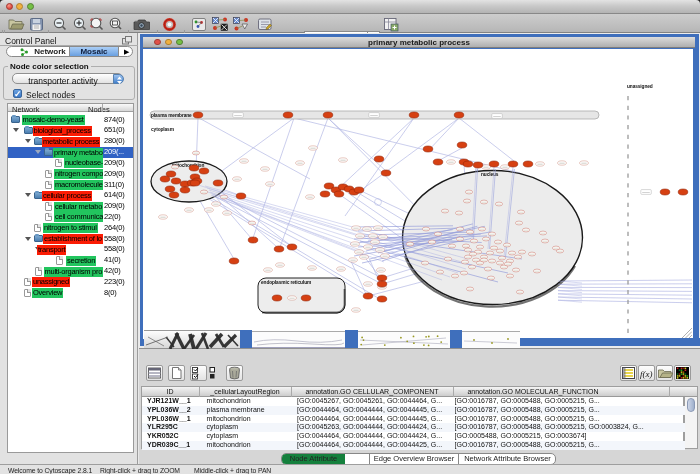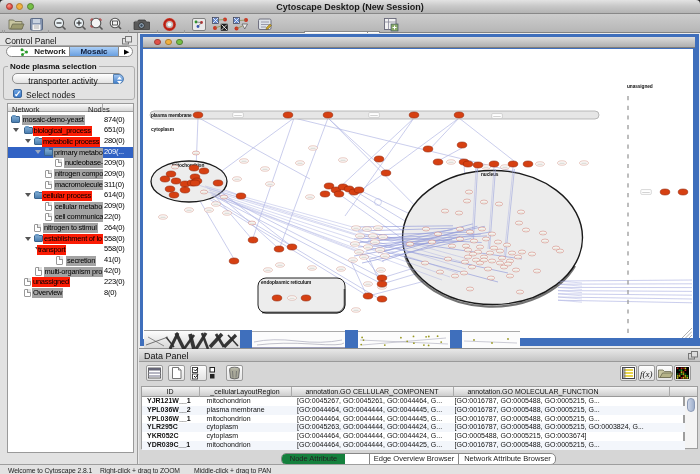--- a/index.html
+++ b/index.html
@@ -31,21 +31,21 @@
 #checklbl{left:26px;top:56.5px;font-size:8.5px;color:#111}
 #treewrap{left:7px;top:70px;width:127px;height:350px;background:#fff;border:1px solid #9a9a9a}
 #treehead{left:0;top:0;width:125px;height:8px;background:linear-gradient(#fafafa,#d6d6d6);border-bottom:1px solid #a0a0a0}
 #treehead .h1{position:absolute;left:4px;top:0.5px;font-size:7.5px;color:#222}
 #treehead .h2{position:absolute;left:80px;top:0.5px;font-size:7.5px;color:#222}
 #treehead .vline{position:absolute;left:94px;top:0;width:1px;height:8px;background:#a8a8a8}
 .trow{position:absolute;left:0;width:125px;height:10.82px;font-size:7.5px;line-height:10.5px;white-space:nowrap}
 .trow .clip{position:absolute;left:0;top:0;width:95px;height:10.82px;overflow:hidden}
 .trow .lbl{position:absolute;top:0.5px;padding:0 1px;color:#000;height:10px;line-height:9.8px;letter-spacing:-0.25px}
 .trow .val{position:absolute;left:96px;top:0;color:#000;letter-spacing:-0.2px}
-.gbg{background:#a3a3a3}
+.gbg{background:#22c55e}
 .rbg{background:#fb1c04}
 .tri{position:absolute;top:3px;width:0;height:0;border-left:3px solid transparent;border-right:3px solid transparent;border-top:4px solid #555}
 .fold{position:absolute;top:1.5px;width:9px;height:7px;background:linear-gradient(#7ba7cf,#4a7eb0);border:1px solid #3a648e;border-radius:1px}
 .fold:before{content:"";position:absolute;left:0px;top:-2px;width:4px;height:2px;background:#6898c4;border-radius:1px 1px 0 0}
 .leaf{position:absolute;top:1px;width:7px;height:8.5px;background:#fff;border:1px solid #999;border-radius:1px}
 .leaf:before{content:"";position:absolute;right:-1px;top:-1px;width:3px;height:3px;background:#e2e2e2;border-left:1px solid #999;border-bottom:1px solid #999}
 
 #desktop{left:139px;top:33px;width:561px;height:315px;background:#ececec}
 #netwin{left:140px;top:33.5px;width:559px;height:312.5px;background:#3f6fbc;border-radius:0}
 #nettitle{left:3px;top:3px;width:552px;height:11px;background:linear-gradient(#dcdcdc,#aeaeae);border-bottom:1px solid #7d7d7d}
@@ -68,21 +68,20 @@
 
 #statusbar{left:0;top:464px;width:700px;height:10px;background:#e2e2e2;border-top:1px solid #9e9e9e}
 #statusbar span{position:absolute;top:2px;font-size:6.8px;color:#222;letter-spacing:-0.1px}
 </style></head>
 <body>
 <div class="abs" style="left:0;top:0;width:700px;height:5px;background:#222"></div>
 <div class="abs" id="titlebar">
   <div class="tl" style="left:6px;background:radial-gradient(circle at 35% 30%,#ff9a8a,#e4504040 60%,#c03830);border:0.5px solid #a04038;background-color:#e05048"></div>
   <div class="tl" style="left:16px;background-color:#f0b03f;border:0.5px solid #b08030"></div>
   <div class="tl" style="left:26.5px;background-color:#75c045;border:0.5px solid #558035"></div>
-  <div class="abs" id="ttext">Cytoscape Desktop (New Session)</div>
 </div>
 <div class="abs" id="toolbar">
   <div class="tsep" style="left:2px"></div>
     <div class="tsep" style="left:4px"></div>
   <div class="tsep" style="left:48px"></div>
   <div class="tsep" style="left:128px"></div>
   <div class="tsep" style="left:157px"></div>
   <div class="tsep" style="left:184px"></div>
   <span class="abs" id="searchlbl">Search:</span>
   <div class="abs" id="searchbox"></div>
@@ -173,21 +172,21 @@
         <circle cx="2" cy="1.8" r="1.5" fill="#2a9a2a"></circle>
         <circle cx="6.5" cy="4" r="1.5" fill="#2a9a2a"></circle>
         <circle cx="2.5" cy="6.5" r="1.5" fill="#2a9a2a"></circle>
         <path d="M2 1.8 L6.5 4 L2.5 6.5" stroke="#2a9a2a" stroke-width="0.6" fill="none"></path>
       </svg>
       <div class="abs" id="tabnet">Network</div>
     <div class="abs" id="tabmosaic">Mosaic</div>
     <div class="abs" id="tabarrow">▶</div>
   </div>
   <div class="abs" id="groupbox"></div>
-  <span class="abs" id="grouplbl">Node plasma selection</span>
+  <span class="abs" id="grouplbl">Node color selection</span>
   <div class="abs" id="combo">
       <span class="abs" id="combotext">transporter activity</span>
       <div class="abs" id="combobtn">
         <svg width="11" height="11" style="position:absolute;left:0;top:0">
           <path d="M5.5 1.5 L8 4.5 L3 4.5 Z" fill="#fff"></path>
           <path d="M5.5 9 L8 6 L3 6 Z" fill="#fff"></path>
         </svg>
       </div>
     </div>
   <div class="abs" id="checkbox">✓</div>
@@ -327,20 +326,21 @@
       </div>
     </div>
   </div>
 
 <div class="abs" id="desktop"></div>
 <div class="abs" id="netwin">
   <div class="abs" id="nettitle">
     <div class="tl" style="left:11px;background:#e05048;border:0.5px solid #a04038"></div>
     <div class="tl" style="left:22px;background:#f0b03f;border:0.5px solid #b08030"></div>
     <div class="tl" style="left:33px;background:#75c045;border:0.5px solid #558035"></div>
+    <div class="abs" id="nettitletext">primary metabolic process</div>
   </div>
   <div class="abs" id="netcanvas">
       <svg class="abs" style="left:0;top:0" width="549" height="290" viewBox="143 48 549 290">
         <g stroke="#a6ace0" stroke-width="0.7" opacity="0.85">
           <line x1="212.0" y1="190.0" x2="380.0" y2="276.0"></line>
           <line x1="210.0" y1="193.0" x2="380.0" y2="282.0"></line>
           <line x1="208.0" y1="195.0" x2="378.0" y2="297.0"></line>
           <line x1="206.0" y1="196.0" x2="366.0" y2="294.0"></line>
           <line x1="198.0" y1="117.0" x2="196.0" y2="168.0"></line>
           <line x1="294.0" y1="117.0" x2="215.0" y2="175.0"></line>
@@ -788,27 +788,20 @@
     <div class="abs" style="left:306px;top:1px;width:12px;height:18px;background:#3f6fbc"></div>
     <div class="abs" style="left:318px;top:2px;width:58px;height:17px;background:#fcfcfc;border-top:1px solid #aaa"><svg width="58" height="16">
         <path d="M2 9 L55 11" stroke="#aab" stroke-width="0.6"></path>
         <circle cx="12" cy="8" r="0.9" fill="#999922"></circle>
         <circle cx="30" cy="11" r="0.9" fill="#999922"></circle>
         <circle cx="46" cy="7" r="0.9" fill="#999922"></circle>
       </svg></div>
     <div class="abs" style="left:376px;top:8.5px;width:180px;height:8.5px;background:#3f6fbc"></div>
   </div>
 <div class="abs" id="dpanel">
-  <div class="abs" id="dptitle">
-      <span class="abs" id="dptitletext">Data Panel</span>
-      <svg class="abs" style="left:549px;top:2px" width="10" height="9">
-        <rect x="0.5" y="2.5" width="6" height="5.5" fill="none" stroke="#777" stroke-width="1"></rect>
-        <rect x="3.5" y="0.5" width="6" height="5.5" fill="#ddd" stroke="#777" stroke-width="1"></rect>
-      </svg>
-    </div>
   <div class="dbtn" style="left:7px;width:17px"><svg width="15" height="14" viewBox="0 0 15 14">
         <rect x="1.5" y="2" width="12" height="10" fill="#fff" stroke="#555" stroke-width="0.9"></rect>
         <rect x="1.5" y="2" width="12" height="2.5" fill="#667"></rect>
         <line x1="1.5" y1="7" x2="13.5" y2="7" stroke="#99a" stroke-width="1.4"></line>
         <line x1="1.5" y1="10" x2="13.5" y2="10" stroke="#99a" stroke-width="1.4"></line>
       </svg></div>
     <div class="dbtn" style="left:29px;width:17px"><svg width="15" height="14" viewBox="0 0 15 14">
         <path d="M3.5 1.5 L9.5 1.5 L12 4 L12 12.5 L3.5 12.5 Z" fill="#fff" stroke="#666" stroke-width="0.9"></path>
         <path d="M9.5 1.5 L9.5 4 L12 4" fill="#ddd" stroke="#666" stroke-width="0.8"></path>
       </svg></div>

